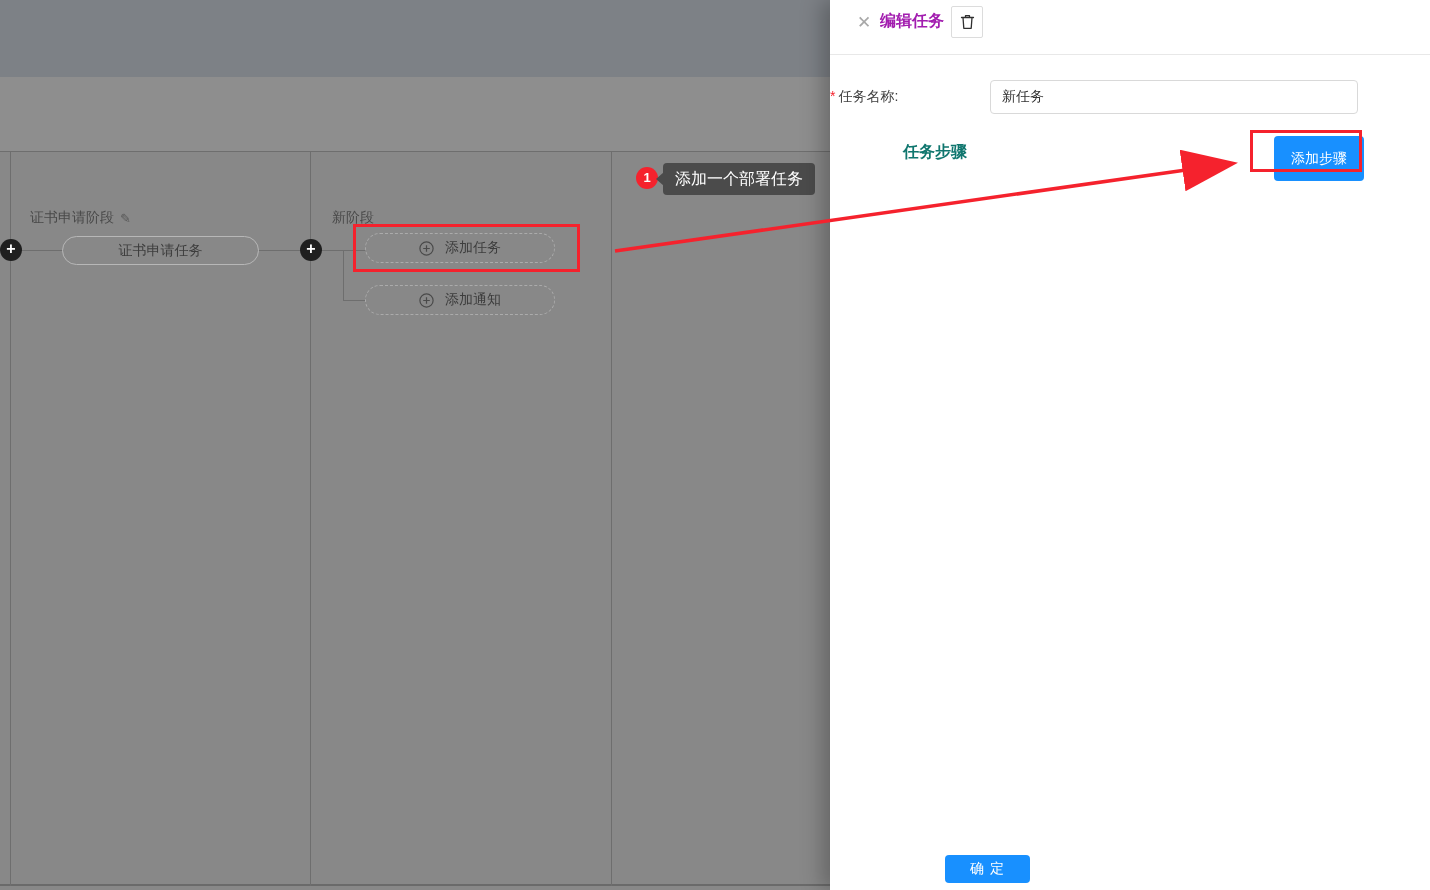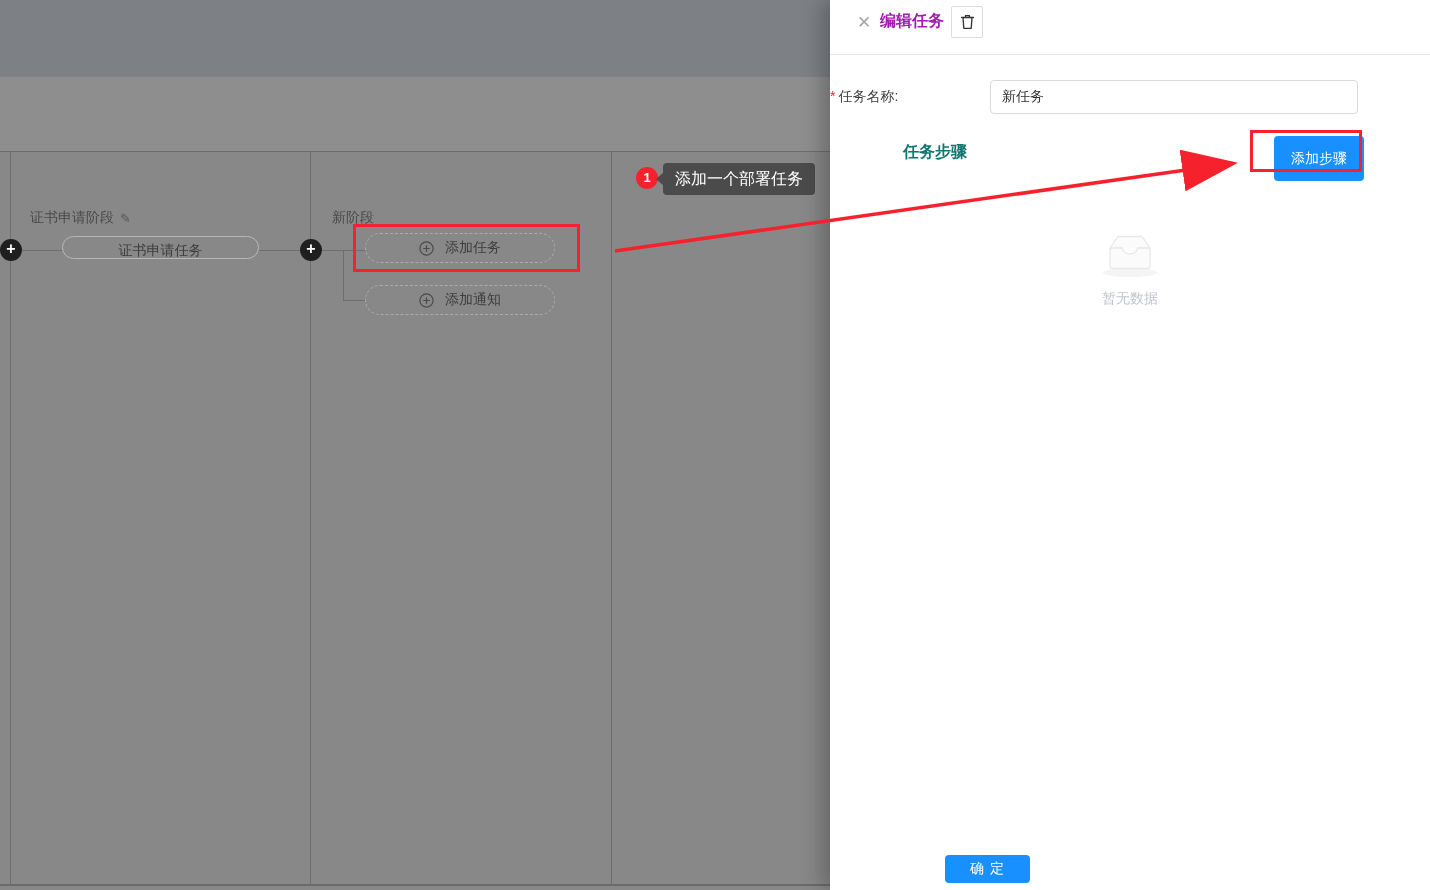--- a/index.html
+++ b/index.html
@@ -22,21 +22,21 @@
   .seg-a { left:0;     top:250px; width:62px; height:1px; }
   .seg-b { left:259px; top:250px; width:42px; height:1px; }
   .seg-c { left:321px; top:250px; width:44px; height:1px; }
   .seg-v { left:343px; top:250px; width:1px;  height:50px; }
   .seg-d { left:343px; top:300px; width:22px; height:1px; }
 
   .plus-circle { position:absolute; width:22px; height:22px; border-radius:50%; background:#1f1f1f;
                  color:#fff; font-size:16px; font-weight:bold; line-height:20px; text-align:center; cursor:pointer; }
   .pc1 { left:0px;   top:239px; } .pc2 { left:300px; top:239px; }
 
-  .pill-task { position:absolute; left:62px; top:236px; width:197px; height:23px; border:1px solid #b7b7b7;
+  .pill-task { position:absolute; left:62px; top:236px; width:197px; height:29px; border:1px solid #b7b7b7;
                border-radius:14.5px; line-height:27px; text-align:center; font-size:14px; color:#3d3d3d; cursor:pointer; }
   .pill-add  { position:absolute; left:365px; width:190px; height:30px; border:1px dashed #ababab; border-radius:16px;
                display:flex; align-items:center; justify-content:center; gap:11px; font-size:14px; color:#3d3d3d; cursor:pointer; }
   .pa1 { top:233px; } .pa2 { top:285px; }
   .cplus { width:15px; height:15px; flex:0 0 auto; }
 
   
   .tour-badge { position:absolute; left:636px; top:167px; width:22px; height:22px; border-radius:50%;
                 background:#f5222d; color:#fff; font-size:13px; font-weight:bold; line-height:22px; text-align:center; z-index:5; }
   .tour-tip   { position:absolute; left:663px; top:163px; height:32px; background:#4b4b4b; border-radius:4px;
@@ -138,28 +138,20 @@
     </div>
 
     <div class="form-label">
       <span class="req-star">*</span><span>任务名称:</span>
     </div>
     <input class="name-input" type="text" value="新任务" style="">
 
     <div class="steps-title">任务步骤</div>
     <button class="btn-blue add-step-btn">添加步骤</button>
 
-    <div class="empty-wrap">
-      <svg width="64" height="52" viewBox="0 0 64 52">
-        <ellipse cx="32" cy="46.5" rx="27" ry="4.5" fill="#f4f4f4"></ellipse>
-        <path d="M12 22 L20 10.5 H44 L52 22 V40 a2.5 2.5 0 0 1 -2.5 2.5 h-35 A2.5 2.5 0 0 1 12 40 Z" fill="#fbfbfb" stroke="#e8e8e8" stroke-width="1.3" stroke-linejoin="round"></path>
-        <path d="M12 22 h12.5 c.4 3.4 3 5.8 7.5 5.8 s7.1-2.4 7.5-5.8 H52" fill="#ffffff" stroke="#e8e8e8" stroke-width="1.3" stroke-linejoin="round"></path>
-      </svg>
-      <div class="empty-text">暂无数据</div>
-    </div>
 
     <button class="btn-blue confirm-btn">确 定</button>
   </aside>
 
   <div class="hl-rect hl1"></div>
   <div class="hl-rect hl2"></div>
   <svg class="arrow-layer">
     <defs>
       <marker id="ah" markerWidth="16" markerHeight="12" refX="1" refY="6" orient="auto">
         <polygon points="0,0 16,6 0,12" fill="#f5222d"></polygon>

